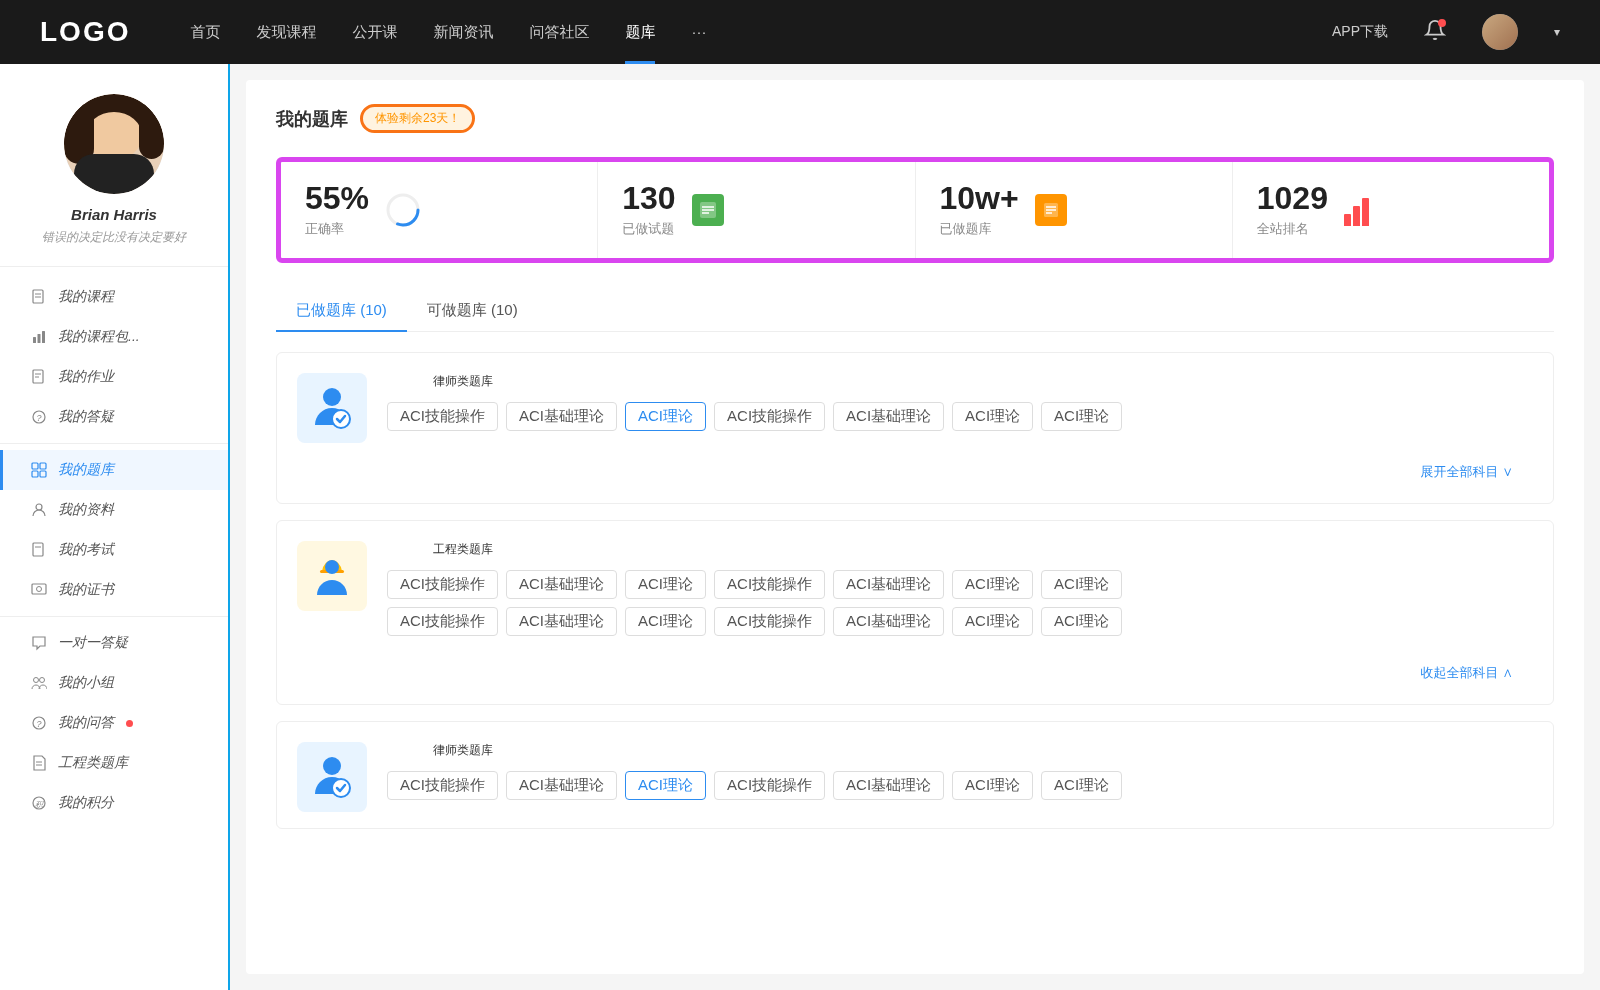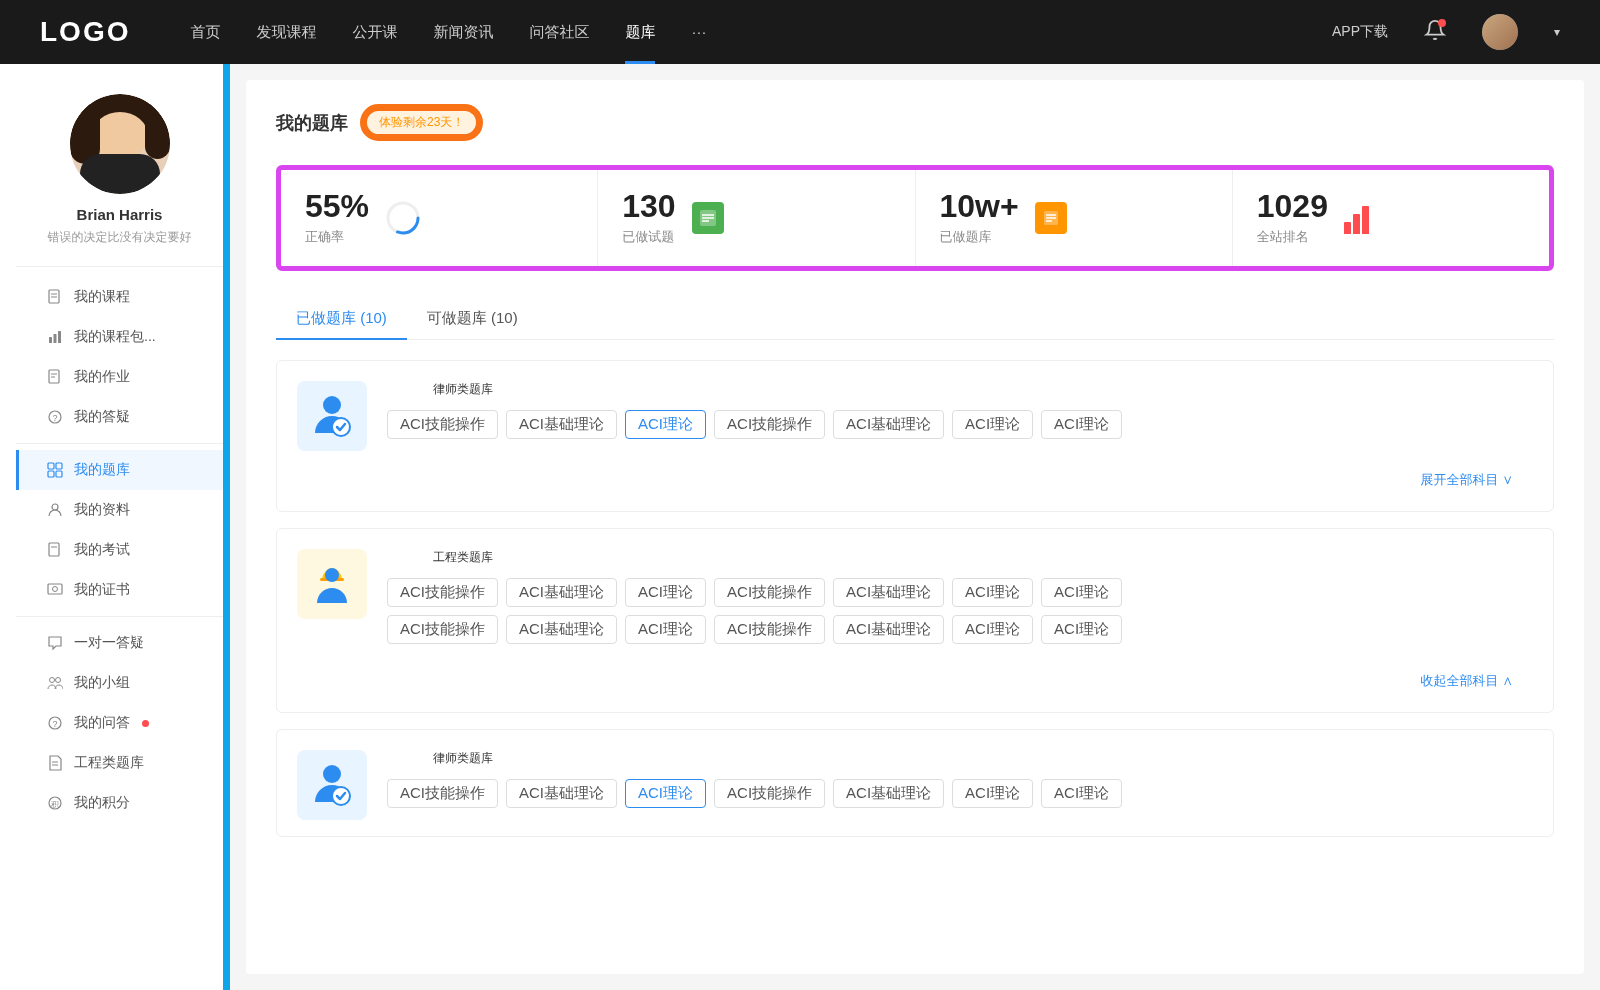--- a/index.html
+++ b/index.html
@@ -76,23 +76,24 @@
     
     .layout {
       display: flex;
       min-height: calc(100vh - 64px);
     }
 
     
     .sidebar {
       width: 230px;
       background: white;
-      padding: 30px 0 20px 16px;
+      padding: 30px 0 20px 0;
       flex-shrink: 0;
-      border-right: 7px solid #0ea5e9;
+      border-right: 2px solid #0ea5e9;
+      font-style: italic;
     }
     .sidebar-profile {
       display: flex;
       flex-direction: column;
       align-items: center;
       padding-bottom: 20px;
       border-bottom: 1px solid #eee;
       margin-bottom: 10px;
     }
     .sidebar-avatar {
@@ -173,21 +174,21 @@
       margin-bottom: 24px;
     }
     .page-title {
       font-size: 18px;
       font-weight: 600;
       color: #333;
     }
     .trial-badge {
       background: #fff3e0;
       color: #ff9500;
-      border: 7px solid #f97316;
+      border: 3px solid #f97316;
       border-radius: 20px;
       padding: 3px 12px;
       font-size: 12px;
       font-weight: 500;
     }
 
     
     .stats-row {
       display: flex;
       gap: 0;

